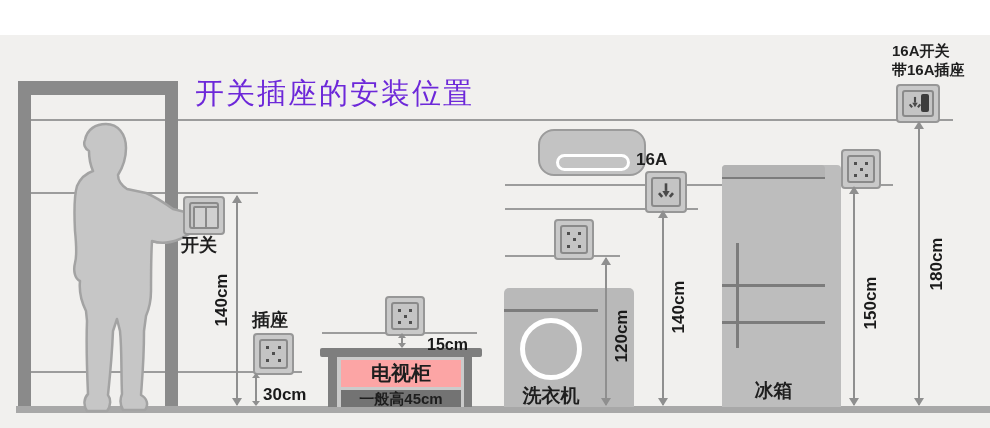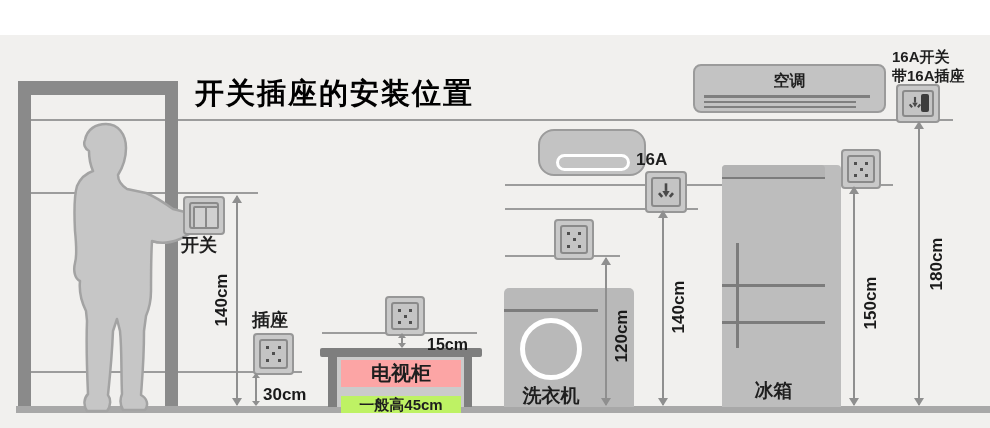--- a/index.html
+++ b/index.html
@@ -6,26 +6,26 @@
   #stage{position:relative;width:990px;height:428px;overflow:hidden;
          font-family:"Liberation Sans",sans-serif;background:#ffffff;}
   .abs{position:absolute;}
   #bg{left:0;top:35px;width:990px;height:393px;background:#f1f0ee;}
   
   .wline{height:2px;background:#9c9c9c;}
   #floor{left:16px;top:406px;width:974px;height:7px;background:#a8a8a8;}
   
   .doorpart{background:#8a8a8a;}
   
-  #title{left:195px;top:74px;font-size:29px;font-weight:bold;color:#000000;letter-spacing:2px;white-space:nowrap;}
+  #title{left:195px;top:74px;font-size:29px;font-weight:normal;color:#6d28d9;letter-spacing:2px;white-space:nowrap;}
   
   .lbl{color:#1e1e1e;font-weight:bold;white-space:nowrap;}
   .lbl18{font-size:18px;}
   .lbl16{font-size:16px;}
-  .lbl15{font-size:15px;margin-top:6px;}
+  .lbl15{font-size:15px;}
   .ctr{text-align:center;}
   
   .appliance{background:#c3c3c3;border:2px solid #9b9b9b;}
   .round{border-radius:14px;}
   .vent{position:absolute;height:3px;background:#7f7f7f;}
   .pill{position:absolute;border:3px solid #ffffff;border-radius:9px;}
   .boxgray{background:#bdbdbd;padding-left:36px;}
   .darkline{position:absolute;background:#7c7c7c;}
   
   .socket{position:absolute;background:#c9c9c9;border:2px solid #979797;border-radius:4px;}
@@ -55,38 +55,32 @@
   <div class="abs wline" style="left:505px;top:184px;width:388px;"></div>
   <div class="abs wline" style="left:505px;top:208px;width:193px;"></div>
   <div class="abs wline" style="left:505px;top:255px;width:115px;"></div>
   <div class="abs wline" style="left:322px;top:332px;width:155px;"></div>
   <div class="abs wline" style="left:31px;top:371px;width:271px;"></div>
 
   <div id="floor" class="abs"></div>
 
   <div id="title" class="abs">开关插座的安装位置</div>
 
-  <div class="abs appliance round" style="left:693px;top:64px;width:189px;height:45px;border-radius:8px;">
-    <div class="ctr lbl lbl16" style="margin-top:5px;">空调</div>
-    <div class="vent" style="left:9px;top:29px;width:166px;"></div>
-    <div class="vent" style="left:9px;top:35px;width:152px;height:2px;"></div>
-    <div class="vent" style="left:9px;top:40px;width:152px;height:2px;"></div>
-  </div>
 
   <div class="abs appliance" style="left:538px;top:129px;width:104px;height:43px;border-radius:16px;">
     <div class="pill" style="left:16px;top:23px;width:68px;height:11px;"></div>
   </div>
   <div class="abs lbl" style="left:636px;top:150px;font-size:17px;">16A</div>
 
   <div class="abs" style="left:320px;top:348px;width:162px;height:9px;background:#7e7e7e;border-radius:2px;"></div>
   <div class="abs" style="left:328px;top:357px;width:9px;height:50px;background:#7e7e7e;"></div>
   <div class="abs" style="left:464px;top:357px;width:8px;height:50px;background:#7e7e7e;"></div>
   <div class="abs" style="left:337px;top:357px;width:127px;height:50px;background:#cbcbcb;">
     <div class="abs ctr lbl" style="left:4px;top:3px;width:120px;height:27px;background:#fca5a5;font-size:20px;line-height:27px;">电视柜</div>
-    <div class="abs ctr lbl lbl15" style="left:4px;top:33px;width:120px;height:17px;background:#bef264;line-height:18px;">一般高45cm</div>
+    <div class="abs ctr lbl lbl15" style="left:4px;top:33px;width:120px;height:17px;background:#737373;line-height:18px;">一般高45cm</div>
   </div>
 
   <div class="abs boxgray" style="left:504px;top:288px;width:94px;height:119px;border-radius:5px 5px 0 0;background:#b9b9b9;">
     <div class="darkline" style="left:0;top:21px;width:94px;height:3px;"></div>
     <div class="abs" style="left:16px;top:30px;width:52px;height:52px;border:5px solid #ffffff;border-radius:50%;"></div>
     <div class="abs ctr lbl" style="left:0;top:95px;width:94px;font-size:19px;">洗衣机</div>
   </div>
 
   <div class="abs boxgray" style="left:722px;top:165px;width:83px;height:242px;border-radius:4px 4px 0 0;">
     <div class="abs" style="left:0;top:0;width:103px;height:12px;background:#b3b3b3;border-radius:4px 4px 0 0;"></div>

